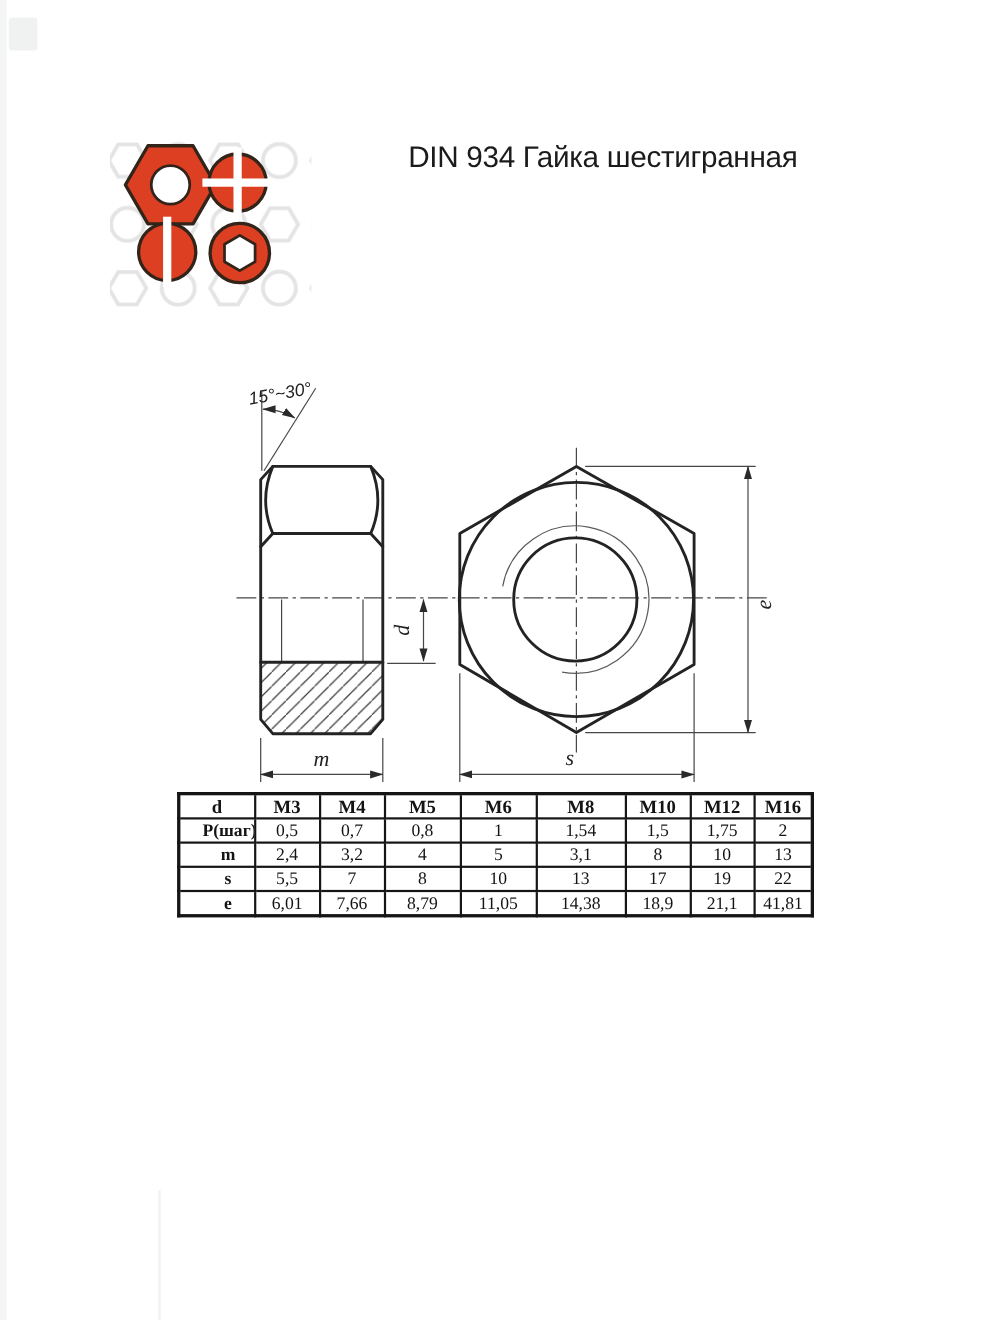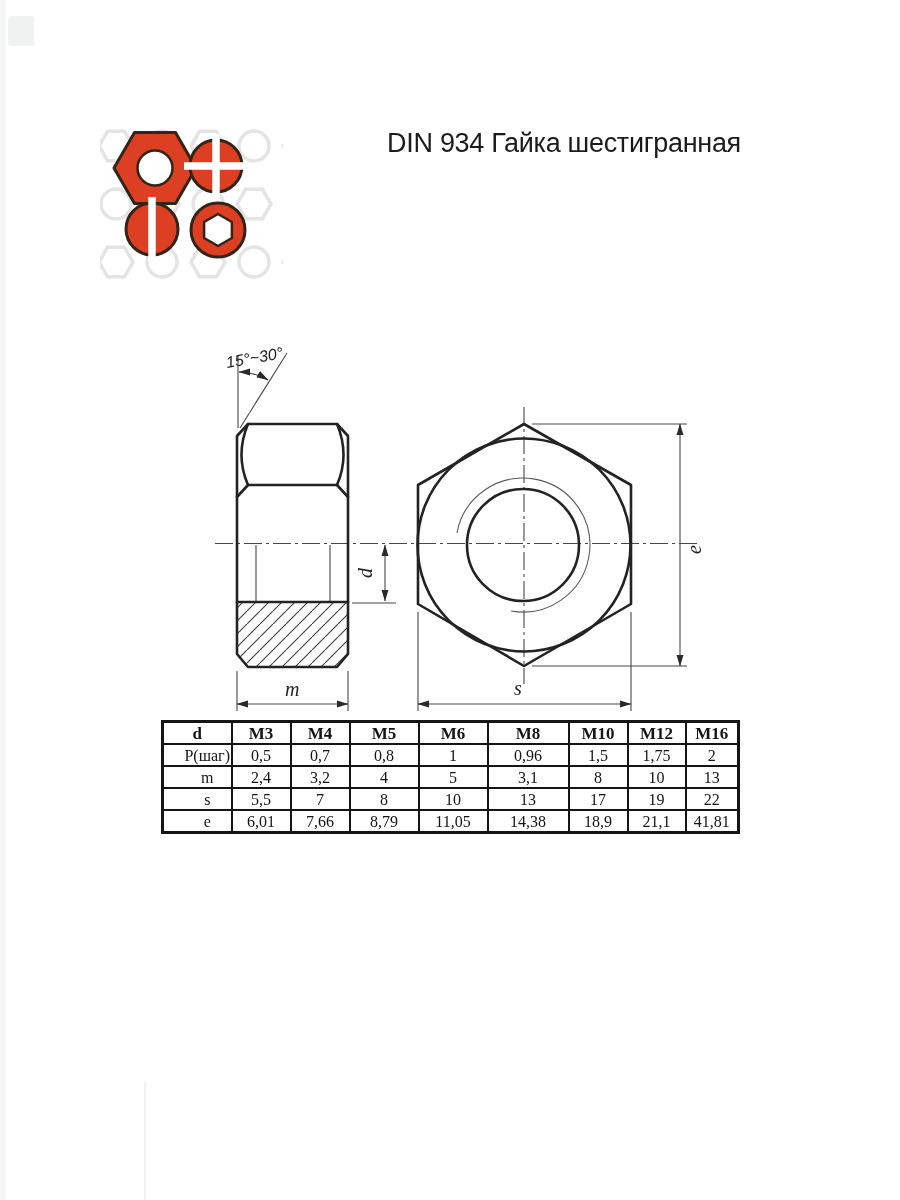--- a/index.html
+++ b/index.html
@@ -7,36 +7,36 @@
         font-family:"Liberation Sans", sans-serif;}
   
   .edge-strip{position:absolute;left:0;top:0;width:6px;height:1200px;background:#f4f5f5;}
   .corner-smudge{position:absolute;left:8px;top:16px;width:26px;height:30px;background:#f0f1f1;border-radius:3px;}
   .faint-line{position:absolute;left:144px;top:1082px;width:2px;height:118px;background:#f1f1f1;}
 
   
   #logo-svg{position:absolute;left:95px;top:105px;}
 
   
-  #title-block{position:absolute;left:344px;top:121px;width:440px;text-align:center;
+  #title-block{position:absolute;left:328px;top:121px;width:440px;text-align:center;
                color:#1b1b1b;font-size:27px;line-height:45px;font-weight:500;letter-spacing:-0.3px;}
 
   
   #drawing-svg{position:absolute;left:150px;top:330px;}
   .dim-text{font-family:"Liberation Serif", serif;font-style:italic;font-size:20px;fill:#222;}
   .angle-text{font-family:"Liberation Sans", sans-serif;font-style:italic;font-size:16px;fill:#222;}
 
   
   #spec-table{position:absolute;left:161px;top:720px;border-collapse:collapse;table-layout:fixed;
               width:577px;font-family:"Liberation Serif", serif;color:#141414;}
   #spec-table td,#spec-table th{border:2px solid #151515;height:20px;padding:0;text-align:center;
               vertical-align:middle;font-size:16px;line-height:19px;overflow:hidden;}
   #spec-table{border:3px solid #151515;}
   #spec-table th{font-size:17px;font-weight:bold;}
-  #spec-table td.rowlabel{font-weight:normal;padding-left:20px;}
+  #spec-table td.rowlabel{font-weight:bold;padding-left:20px;}
 
   
   #legend{position:absolute;left:107px;top:849px;color:#3f3f3f;font-size:19px;}
   #legend .legend-line{height:19px;line-height:19px;margin-bottom:18px;white-space:pre;}
 </style>
 </head>
 <body>
 
 <div id="page">
 
@@ -164,21 +164,21 @@
           <th>M10</th>
           <th>M12</th>
           <th>M16</th>
         </tr>
         <tr>
           <td class="rowlabel">P(шаг)</td>
           <td>0,5</td>
           <td>0,7</td>
           <td>0,8</td>
           <td>1</td>
-          <td>0,96</td>
+          <td>1,54</td>
           <td>1,5</td>
           <td>1,75</td>
           <td>2</td>
         </tr>
         <tr>
           <td class="rowlabel">m</td>
           <td>2,4</td>
           <td>3,2</td>
           <td>4</td>
           <td>5</td>

